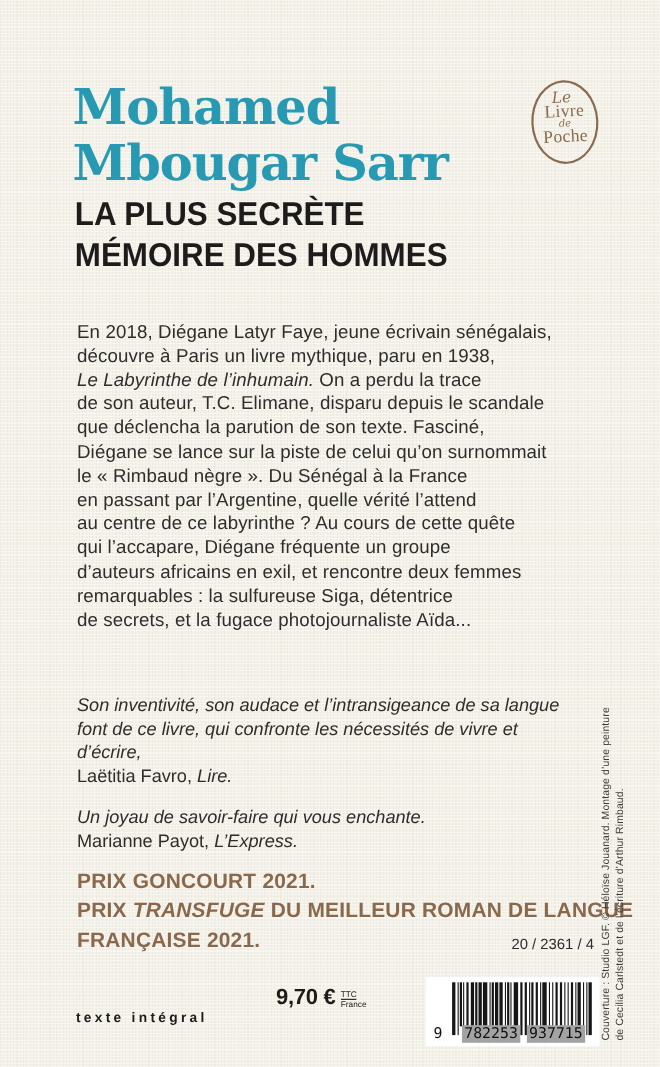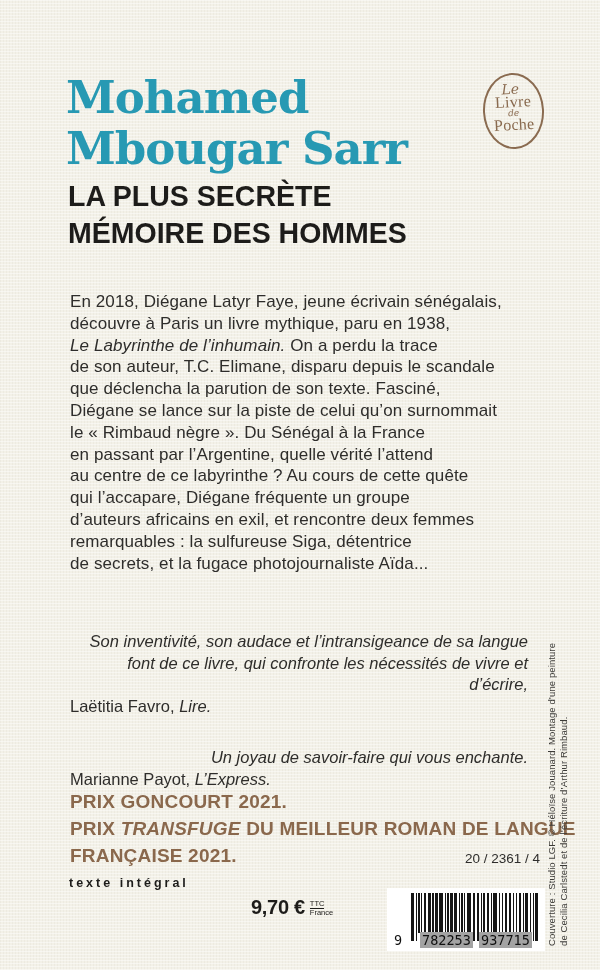--- a/index.html
+++ b/index.html
@@ -47,34 +47,34 @@
   .synopsis{
     position:absolute;left:70px;top:291px;right:60px;
     font-size:17px;line-height:21.8px;color:#2e2d2b;letter-spacing:.1px;
   }
 
   
   .reviews{
     position:absolute;left:70px;right:72px;top:631px;
     font-size:16.5px;line-height:21.7px;color:#2e2d2b;
   }
-  .quote{font-style:italic;text-align:right;}
+  .quote{font-style:italic;}
   .attr{text-align:left;margin-top:0;}
-  .quote-2{margin-top:29px;}
+  .quote-2{margin-top:15px;}
 
   
   .awards{
     position:absolute;left:70px;top:788px;
     font-size:19px;line-height:27px;font-weight:700;
     color:#8a684c;letter-spacing:.2px;
   }
 
   
   .texte-integral{
-    position:absolute;left:69px;top:876px;
+    position:absolute;left:69px;top:918px;
     font-size:12.5px;font-weight:700;letter-spacing:3px;color:#1d1c1a;
   }
   .website{
     position:absolute;left:0;top:893px;width:189px;height:19px;
     background:#8a684c;border-radius:0 11px 11px 0;
     color:#fff;font-weight:700;font-size:13.5px;letter-spacing:1px;
     line-height:19px;text-align:right;padding-right:25px;box-sizing:border-box;
   }
   .price{position:absolute;left:251px;top:896px;display:flex;}
   .price-main{font-size:20px;font-weight:700;color:#1d1c1a;letter-spacing:-.3px;}

